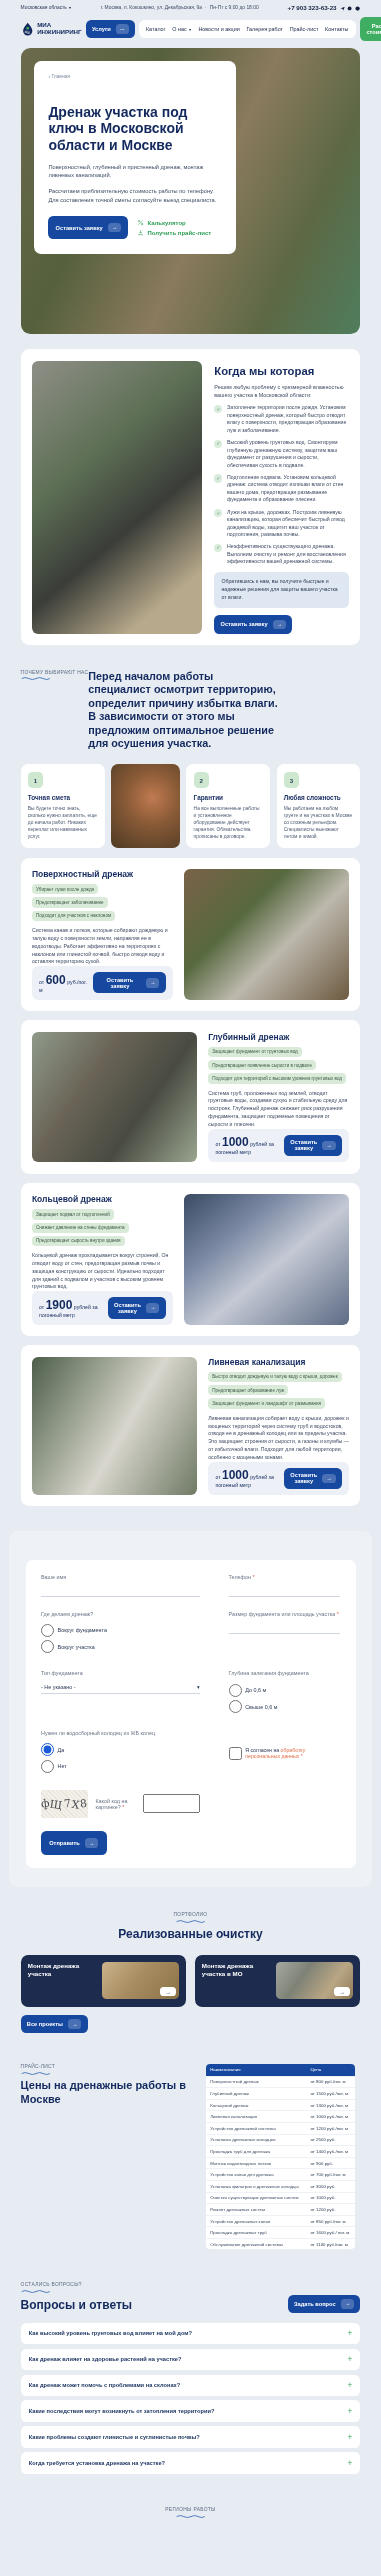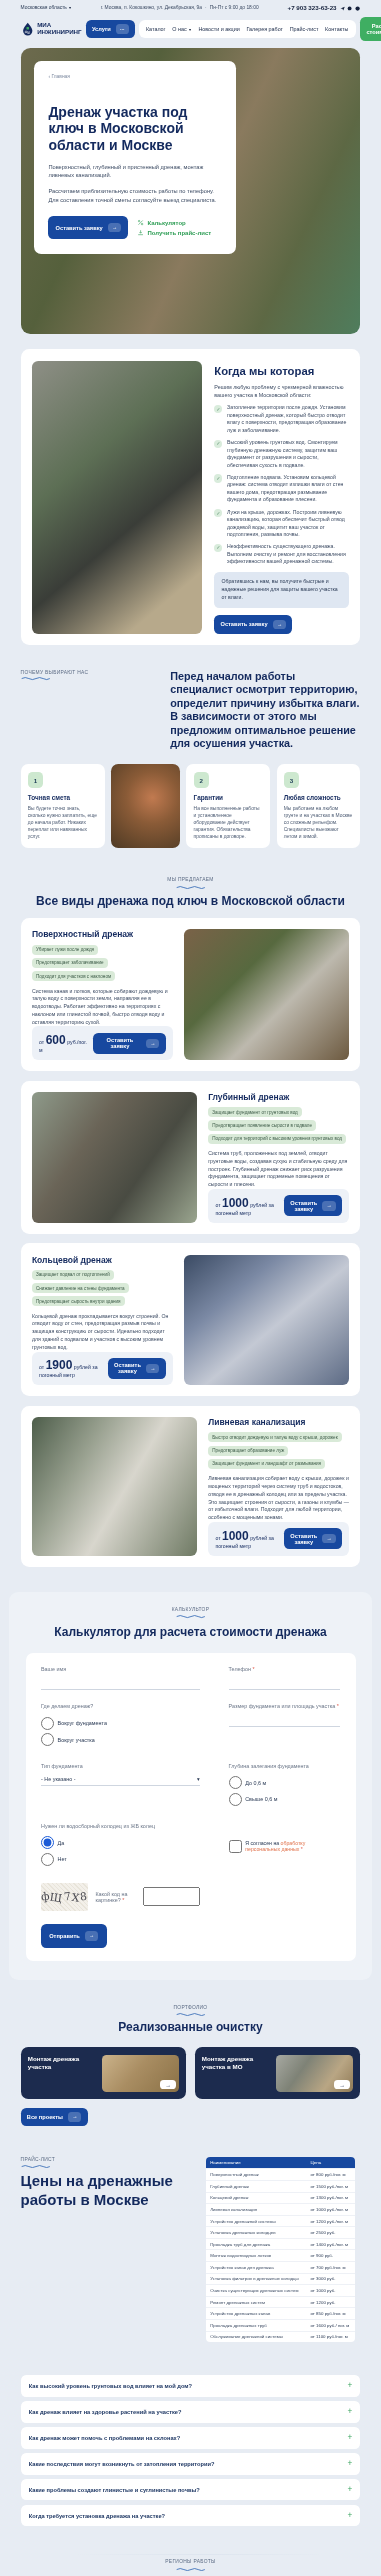--- a/index.html
+++ b/index.html
@@ -42,21 +42,21 @@
   .help-img{width:170px;border-radius:6.2px;flex:none;
     background:linear-gradient(140deg,#8e8f86 0%,#5d6f55 35%,#3a3d38 60%,#b7a98b 85%)}
   .help h2{font-size:11.3px;color:#142a5e;margin:4.1px 0 6.2px}
   .help .intro{font-size:5.4px;color:#3c4b63;line-height:1.5;margin-bottom:5.2px}
   .bul{display:flex;gap:4.6px;margin-bottom:4.6px}
   .bul .ck{flex:none;width:8.2px;height:8.2px;border-radius:50%;background:#d9ecdc;color:#3f7d55;font-size:4.6px;display:flex;align-items:center;justify-content:center;margin-top:0.5px}
   .bul p{font-size:5.2px;line-height:1.45;color:#3c4b63}
   .callout{background:#dfe7f2;border-radius:5.2px;padding:6.2px 7.2px;font-size:5.2px;line-height:1.5;color:#2a3a55;margin:6.2px 0 7.2px}
   
   .why{margin:25px 20.6px 0}
-  .why-head{display:flex;justify-content:space-between}
+  .why-head{display:flex;}
   .why .h2{width:56%;font-size:10.8px}
   .why-cards{display:flex;gap:6.2px;margin-top:13.4px}
   .wcard{flex:1;background:#fff;border-radius:7.2px;padding:8.2px 7.2px;min-height:78px}
   .wimg{flex:1;border-radius:7.2px;background:radial-gradient(circle at 60% 40%,#c17a50 0%,#8a5b37 40%,#6b4a2d 70%,#4e3a24 100%)}
   .numb{width:15.5px;height:15.5px;border-radius:4.6px;background:#cde8cf;color:#1c3c56;font-weight:bold;font-size:6.2px;display:flex;align-items:center;justify-content:center;margin-bottom:6.2px}
   .wcard h3{font-size:6.4px;color:#142a5e;margin-bottom:3.6px}
   .wcard p{font-size:4.9px;line-height:1.45;color:#4b5a72}
   
   .svc-head{margin:29px 0 3.1px}
   .svc{display:flex;gap:11.3px;margin:9.3px 20.6px 0;padding:11.3px}
@@ -88,21 +88,21 @@
   .consent a{color:#e0714b}
   
   .projects{display:flex;gap:8.2px;margin:12.4px 20.6px 0}
   .proj{flex:1;background:#1c2b4e;border-radius:7.2px;padding:7.2px;display:flex;gap:5.2px;color:#fff;height:52px}
   .proj h3{font-size:6.2px;line-height:1.3;flex:1}
   .pimg{width:77px;border-radius:4.6px;position:relative;background:linear-gradient(130deg,#cbb38b 0%,#a98d62 45%,#8a7146 100%)}
   .pgo{position:absolute;right:3.1px;bottom:3.1px;background:#fff;color:#1c2b4e;border-radius:3.6px;padding:1.5px 5.2px;font-size:5.7px}
   
   .prices{display:flex;gap:15.5px;margin:31px 20.6px 0}
   .prices .left{width:170px}
-  .prices .h2{font-size:15px;margin-top:4.1px}
+  .prices .h2{font-size:11px;margin-top:4.1px}
   table.pt{width:149px;border-collapse:collapse;background:#fff;border-radius:4.1px;overflow:hidden;font-size:4.4px}
   .pt th{background:#17489f;color:#fff;text-align:left;font-weight:normal;padding:3.1px 4.1px;font-size:4.4px}
   .pt td{padding:2.8px 4.1px;border-top:0.5px solid #eef1f6;color:#3c4b63}
   .pt td:last-child{white-space:nowrap;color:#2a3a55}
   
   .faq{margin:33px 20.6px 0}
   .faq-head{display:flex;justify-content:space-between;align-items:flex-end}
   .faq-list{margin-top:9.3px;display:flex;flex-direction:column;gap:4.6px}
   .q{background:#fff;border-radius:5.2px;padding:6.2px 8.2px;display:flex;justify-content:space-between;align-items:center;font-weight:bold;color:#1f3864;font-size:5.7px}
   .q .plus{color:#3ba55f;font-size:8.2px;font-weight:normal}
@@ -256,27 +256,20 @@
     </div>
     <div class="wcard">
       <div class="numb">3</div>
       <h3>Любая сложность</h3>
       <p>Мы работаем на любом грунте и на участках в Москве со сложным рельефом. Специалисты выезжают летом и зимой.</p>
     </div>
   </div>
 </section>
 
 <section>
-  <div class="center svc-head">
-    <div class="slabel">Мы предлагаем</div>
-    <svg class="squig" style="margin:2.1px auto 5.2px;display:block" width="29" height="4.1" viewBox="0 0 56 8">
-        <path d="M1 5 Q 8 1 15 5 T 29 5 T 43 5 T 56 5" stroke="#2f66b3" stroke-width="1.6" fill="none"></path>
-      </svg>
-    <div class="h2">Все виды дренажа под ключ в Московской области</div>
-  </div>
 
   <div class="svc card">
     <div class="svc-txt">
       <h3>Поверхностный дренаж</h3>
       <div class="tags">
           <span class="tag">Убирает лужи после дождя</span>
           <span class="tag">Предотвращает заболачивание</span>
           <span class="tag">Подходит для участков с наклоном</span>
         </div>
       <p>Система канав и лотков, которые собирают дождевую и талую воду с поверхности земли, направляя ее в водоотводы. Работает эффективно на территориях с наклоном или глинистой почвой, быстро отводя воду и оставляя территорию сухой.</p>
@@ -346,27 +339,20 @@
         <button class="btn btn-blue">
             <span>Оставить заявку</span>
             <span class="chip">→</span>
           </button>
       </div>
     </div>
   </div>
 </section>
 
 <section class="calcsec">
-  <div class="center">
-    <div class="slabel">Калькультор</div>
-    <svg class="squig" style="margin:2.1px auto 6.2px;display:block" width="29" height="4.1" viewBox="0 0 56 8">
-        <path d="M1 5 Q 8 1 15 5 T 29 5 T 43 5 T 56 5" stroke="#2f66b3" stroke-width="1.6" fill="none"></path>
-      </svg>
-    <div class="h2">Калькулятор для расчета стоимости дренажа</div>
-  </div>
   <div class="calc-card">
     <div class="fld">
       <label>Ваше имя</label>
       <input class="line" style="">
     </div>
     <div class="fld">
       <label><span>Телефон</span> <span class="req">*</span></label>
       <input class="line" style="">
     </div>
     <div class="fld">
@@ -542,20 +528,33 @@
       </tr>
         <tr>
         <td>Обслуживание дренажной системы</td>
         <td>от 1100 руб./пог. м</td>
       </tr>
       </tbody>
   </table>
 </section>
 
 <section class="faq">
+  <div class="faq-head">
+    <div>
+      <div class="slabel">Остались вопросы?</div>
+      <svg class="squig" width="29" height="4.1" viewBox="0 0 56 8">
+          <path d="M1 5 Q 8 1 15 5 T 29 5 T 43 5 T 56 5" stroke="#2f66b3" stroke-width="1.6" fill="none"></path>
+        </svg>
+      <div class="h2" style="margin-top:5.2px">Вопросы и ответы</div>
+    </div>
+    <button class="btn btn-blue">
+        <span>Задать вопрос</span>
+        <span class="chip">→</span>
+      </button>
+  </div>
   <div class="faq-list">
 
       <div class="q">
         <span>Как высокий уровень грунтовых вод влияет на мой дом?</span>
         <span class="plus">+</span>
       </div>
 
       <div class="q">
         <span>Как дренаж влияет на здоровье растений на участке?</span>
         <span class="plus">+</span>

